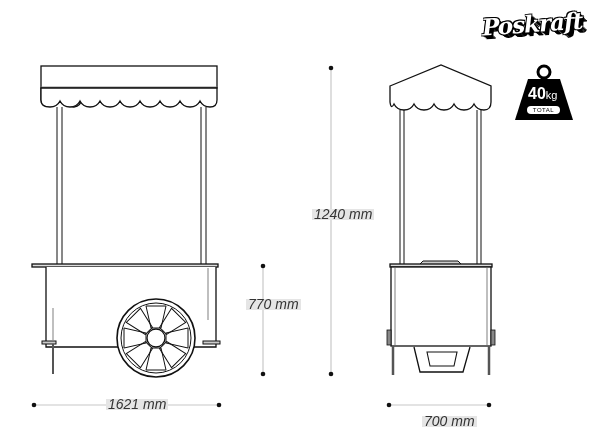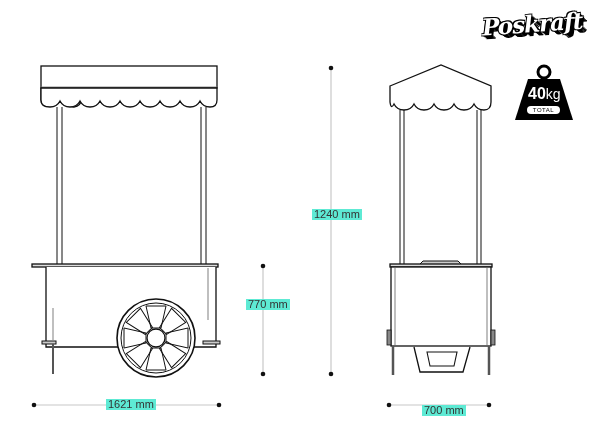--- a/index.html
+++ b/index.html
@@ -1,22 +1,22 @@
 <!DOCTYPE html>
 <html><head>
 <meta charset="utf-8">
 <style>
   html, body { margin:0; padding:0; background:#ffffff; }
   body { width:600px; height:427px; position:relative; overflow:hidden; font-family:"Liberation Sans", sans-serif; }
   svg.main { position:absolute; left:0; top:0; }
-  .dim-label { position:absolute; font-family:"Liberation Sans", sans-serif; font-size:11px; color:#333; background:#5eead4; padding:0 2px; white-space:nowrap; line-height:11px; }
+  .dim-label { position:absolute; font-family:"Liberation Sans", sans-serif; font-style:italic; font-size:14px; color:#333; background:#e5e5e5; padding:0 2px; white-space:nowrap; line-height:11px; }
   .logo { position:absolute; left:482px; top:10px; font-family:"DejaVu Serif", serif; font-style:italic; font-weight:bold; font-size:23px; color:#fff;
     text-shadow: 1px 1px 0 #000, -1px -1px 0 #000, 1px -1px 0 #000, -1px 1px 0 #000, 2px 2px 0 #000, 3px 3px 0 #000, 4px 4px 0 #000; letter-spacing:-1px; transform:rotate(-4deg); }
   .weight-num { position:absolute; left:528px; top:86px; color:#fff; font-family:"Liberation Sans", sans-serif; font-weight:bold; font-size:16px; line-height:16px; }
-  .weight-unit { font-size:14px; font-weight:normal; }
+  .weight-unit { font-size:11px; font-weight:normal; }
   .weight-total { position:absolute; left:527px; top:106px; width:33px; height:8px; background:#fff; border-radius:4px; color:#000; font-size:6px; line-height:8px; text-align:center; font-family:"Liberation Sans", sans-serif; letter-spacing:0.5px; }
 </style>
 </head>
 <body>
 
 <svg class="main" width="600" height="427" viewBox="0 0 600 427">
 
   <g fill="none" stroke="#111" stroke-width="1.3">
 
     <g>
@@ -127,13 +127,13 @@
 <div class="logo">Poskraft</div>
 
 <div class="weight-num">
   <span>40</span><span class="weight-unit">kg</span>
 </div>
 <div class="weight-total">TOTAL</div>
 
 <div class="dim-label" style="left:312px; top:209px;">1240 mm</div>
 <div class="dim-label" style="left:246px; top:299px;">770 mm</div>
 <div class="dim-label" style="left:106px; top:399px;">1621 mm</div>
-<div class="dim-label" style="left:422px; top:405px;">700 mm</div>
+<div class="dim-label" style="left:422px; top:416px;">700 mm</div>
 
 </body></html>

